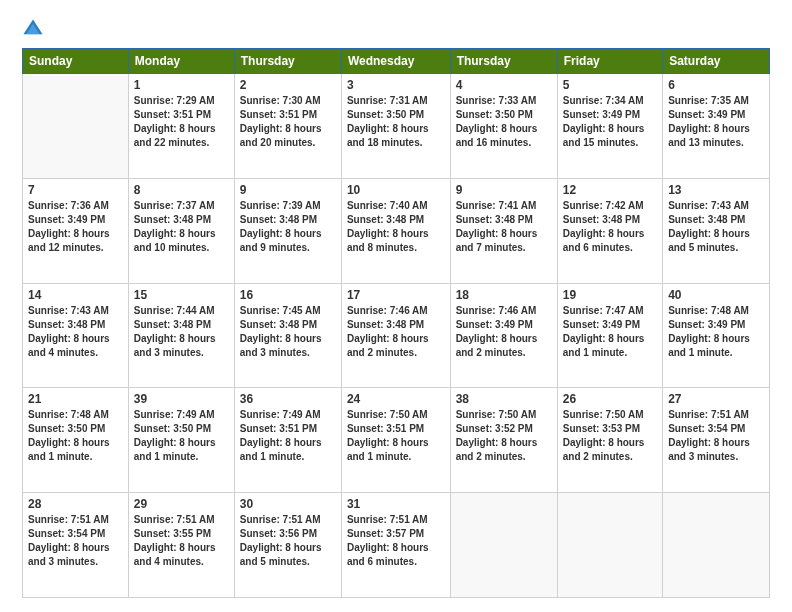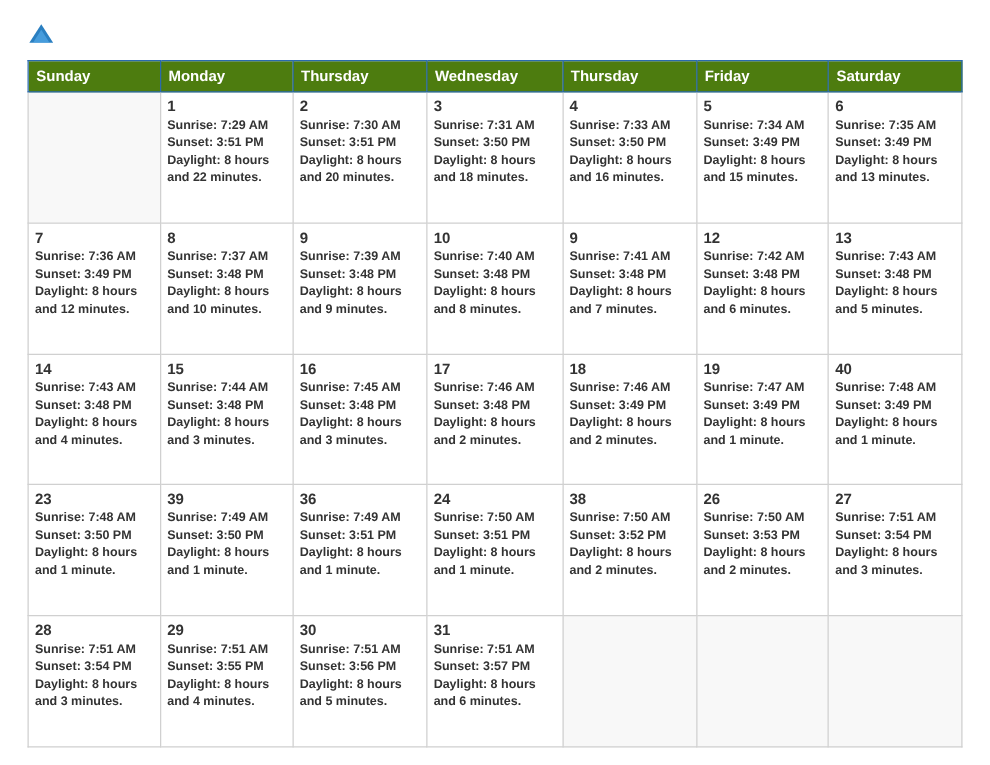--- a/index.html
+++ b/index.html
@@ -206,21 +206,21 @@
             <span class="day-number">19</span>
             <div class="day-info">Sunrise: 7:47 AM<br>Sunset: 3:49 PM<br>Daylight: 8 hours<br>and 1 minute.</div>
           </td>
           <td>
             <span class="day-number">40</span>
             <div class="day-info">Sunrise: 7:48 AM<br>Sunset: 3:49 PM<br>Daylight: 8 hours<br>and 1 minute.</div>
           </td>
         </tr>
         <tr>
           <td>
-            <span class="day-number">23</span>
+            <span class="day-number">21</span>
             <div class="day-info">Sunrise: 7:48 AM<br>Sunset: 3:50 PM<br>Daylight: 8 hours<br>and 1 minute.</div>
           </td>
           <td>
             <span class="day-number">39</span>
             <div class="day-info">Sunrise: 7:49 AM<br>Sunset: 3:50 PM<br>Daylight: 8 hours<br>and 1 minute.</div>
           </td>
           <td>
             <span class="day-number">36</span>
             <div class="day-info">Sunrise: 7:49 AM<br>Sunset: 3:51 PM<br>Daylight: 8 hours<br>and 1 minute.</div>
           </td>

